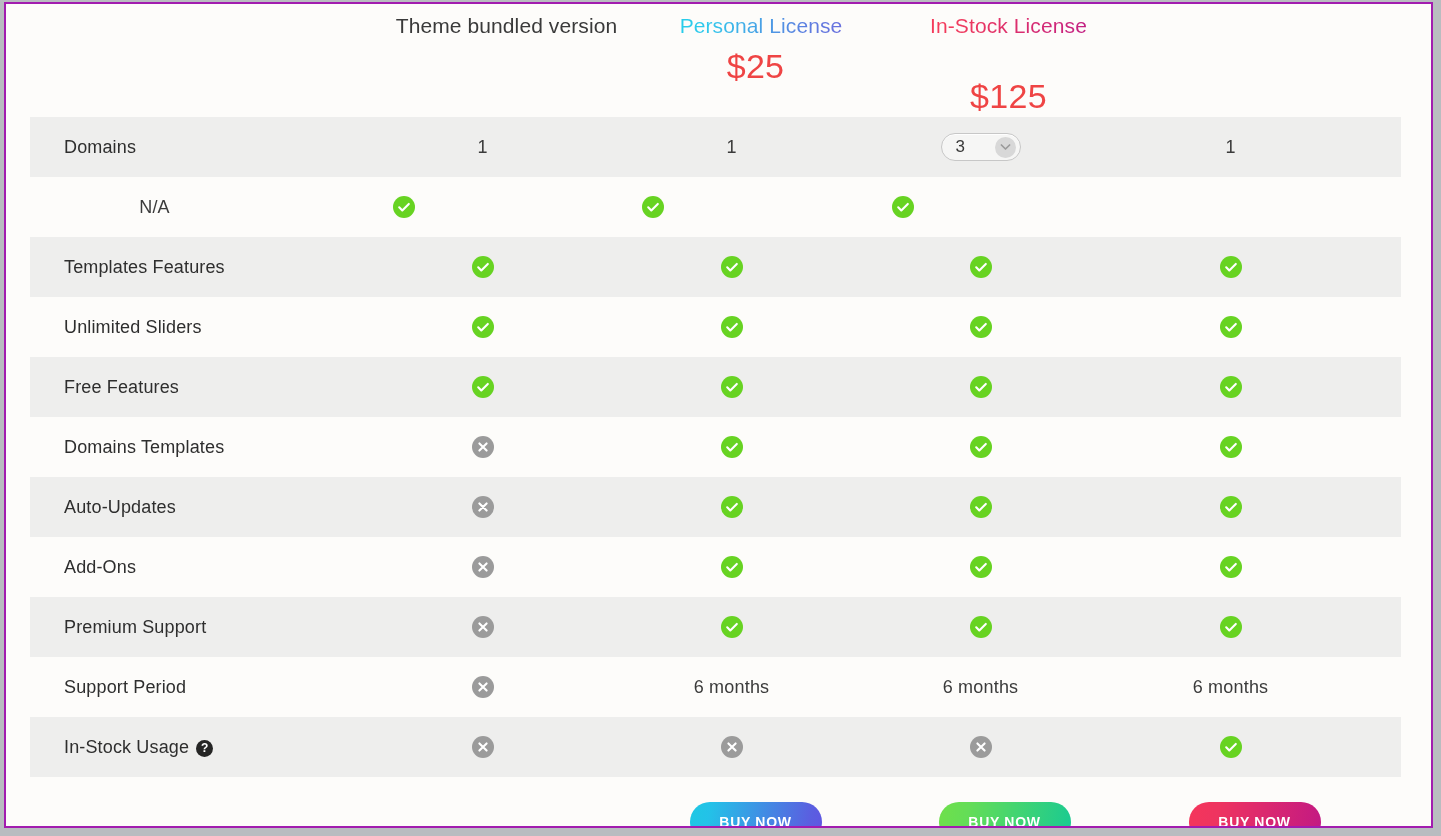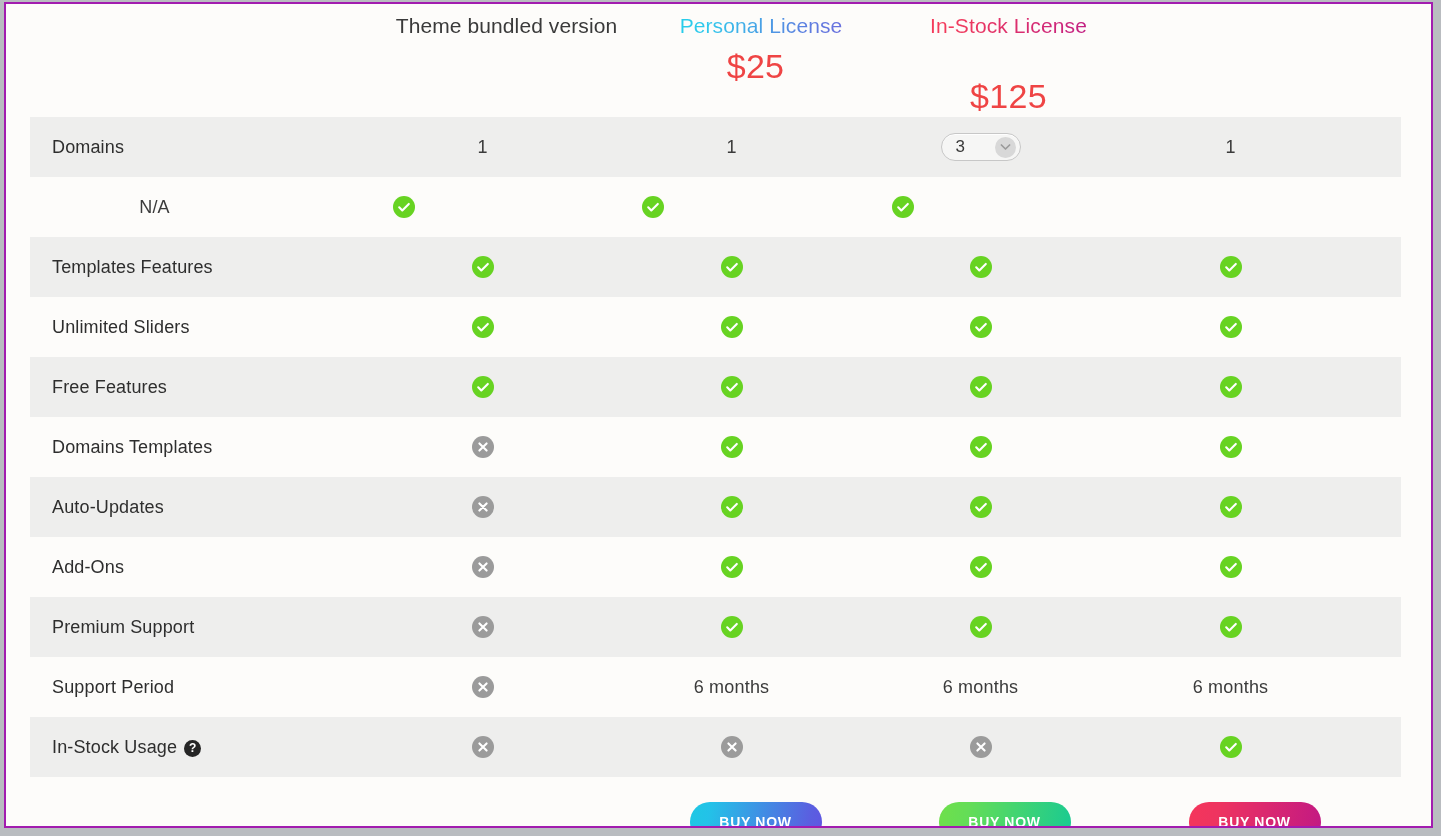--- a/index.html
+++ b/index.html
@@ -102,21 +102,21 @@
     margin-left: 24px;
     margin-right: 30px;
     background: transparent;
     box-sizing: border-box;
   }
   .t-row.striped { background: #eeeeed; }
 
   .cell-feature {
     width: 328px;
     flex: none;
-    padding-left: 22px;
+    padding-left: 34px;
     box-sizing: border-box;
     font-size: 18px;
     color: #2e2e2e;
     letter-spacing: 0.15px;
     display: flex;
     align-items: center;
     gap: 7px;
   }
   .cell-val {
     width: 249px;

